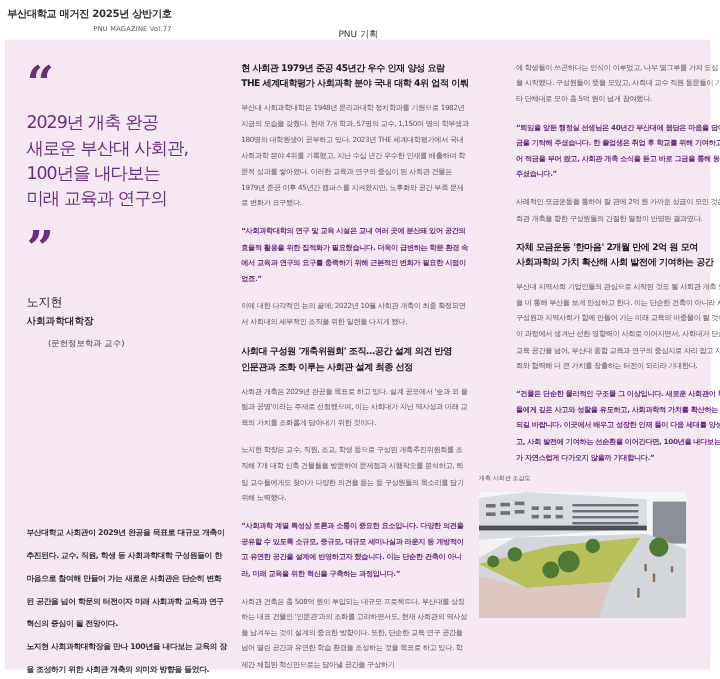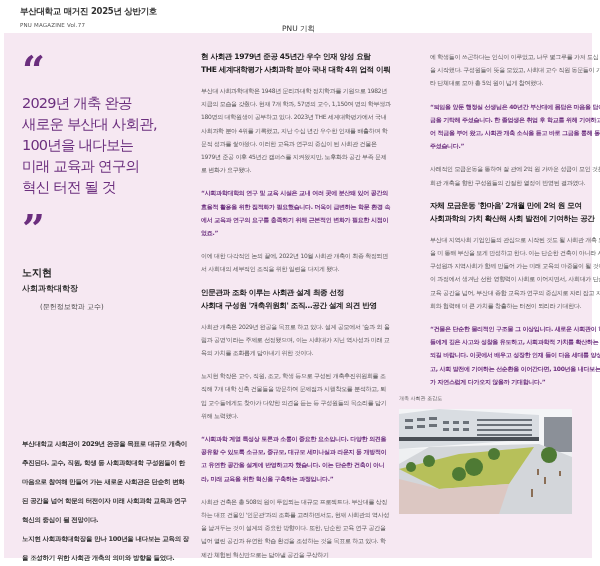--- a/index.html
+++ b/index.html
@@ -1,21 +1,21 @@
 <!DOCTYPE html>
 <html><head>
   <meta charset="utf-8">
   <style>
     html, body { margin: 0; padding: 0; }
     body {
       width: 600px; height: 566px; background: #ffffff;
       font-family: "DejaVu Sans", "Liberation Sans", sans-serif;
       position: relative; overflow: hidden; color: #222;
     }
-    .hdr-left { position: absolute; left: 20px; top: 6px; }
+    .hdr-left { position: absolute; left: 6px; top: 6px; text-align: right; }
     .hdr-title { font-size: 8.5px; font-weight: bold; color: #333; letter-spacing: -0.3px; }
     .hdr-sub { font-size: 5.5px; color: #555; margin-top: 4px; letter-spacing: 0.2px; }
     .hdr-center { position: absolute; left: 282px; top: 24px; font-size: 7.5px; color: #333; font-weight: normal; }
     .panel {
       position: absolute; left: 4px; top: 33px; width: 588px; height: 525px;
       background: #f6e8f2;
     }
     .col { position: absolute; top: 0; }
     .col1 { left: 18px; width: 160px; }
     .col2 { left: 197px; width: 190px; }
@@ -23,21 +23,21 @@
     .quote-open, .quote-close {
       color: #6b2e7e; font-family: "DejaVu Serif", serif; font-weight: bold;
       font-size: 40px; line-height: 30px; height: 26px;
     }
     .quote-open { margin-top: 22px; }
     .pull {
       color: #6b2e7e; font-weight: normal; font-size: 14.5px; line-height: 21px;
       letter-spacing: -0.8px; margin-top: 12px; margin-bottom: 16px;
     }
     .author { margin-top: 26px; }
-    .author-name { font-size: 10px; font-weight: bold; color: #222; }
+    .author-name { font-size: 10px; font-weight: normal; color: #222; }
     .author-role { font-size: 8px; font-weight: bold; color: #333; margin-top: 3px; }
     .author-dept { font-size: 7px; color: #444; margin-top: 8px; margin-left: 18px; }
     .intro { position: absolute; left: 18px; top: 402px; width: 168px; font-size: 6.5px; line-height: 19px; color: #333; letter-spacing: -0.3px; font-weight: bold; }
     .intro p { margin: 0; }
     h3 { margin: 0; font-size: 7.6px; font-weight: bold; line-height: 13px; color: #1d1d1d; letter-spacing: -0.4px; }
     .body { font-size: 6px; line-height: 13.2px; color: #555; letter-spacing: -0.3px; margin: 8px 0 0 0; }
     .q { font-size: 6px; line-height: 13.2px; color: #6b2e7e; letter-spacing: -0.3px; margin: 10px 0 0 0; font-weight: bold; }
     .gap { height: 10px; }
     .caption { font-size: 5px; color: #555; margin-top: 22px; }
     .photo { margin-top: 8px; width: 173px; height: 105px; position: relative; overflow: hidden; background: #e8e8e8; }
@@ -54,21 +54,20 @@
 
 <div class="panel">
 
   <div class="col col1">
     <div class="quote-open">“</div>
     <div class="pull">
       <div>2029년 개축 완공</div>
       <div>새로운 부산대 사회관,</div>
       <div>100년을 내다보는</div>
       <div>미래 교육과 연구의</div>
-      <div>혁신 터전 될 것</div>
     </div>
     <div class="quote-close">”</div>
     <div class="author">
       <div class="author-name">노지현</div>
       <div class="author-role">사회과학대학장</div>
       <div class="author-dept">(문헌정보학과 교수)</div>
     </div>
   </div>
 
   <div class="intro">
@@ -79,22 +78,22 @@
   <div class="col col2" style="top:17px;">
     <h3>
       <div>현 사회관 1979년 준공 45년간 우수 인재 양성 요람</div>
       <div>THE 세계대학평가 사회과학 분야 국내 대학 4위 업적 이뤄</div>
     </h3>
     <p class="body">부산대 사회과학대학은 1948년 문리과대학 정치학과를 기원으로 1982년 지금의 모습을 갖췄다. 현재 7개 학과, 57명의 교수, 1,150여 명의 학부생과 180명의 대학원생이 공부하고 있다. 2023년 THE 세계대학평가에서 국내 사회과학 분야 4위를 기록했고, 지난 수십 년간 우수한 인재를 배출하며 학문적 성과를 쌓아왔다. 이러한 교육과 연구의 중심이 된 사회관 건물은 1979년 준공 이후 45년간 캠퍼스를 지켜왔지만, 노후화와 공간 부족 문제로 변화가 요구됐다.</p>
     <p class="q">“사회과학대학의 연구 및 교육 시설은 교내 여러 곳에 분산돼 있어 공간의 효율적 활용을 위한 집적화가 필요했습니다. 더욱이 급변하는 학문 환경 속에서 교육과 연구의 요구를 충족하기 위해 근본적인 변화가 필요한 시점이었죠.”</p>
     <p class="body" style="margin-top:10px;">이에 대한 다각적인 논의 끝에, 2022년 10월 사회관 개축이 최종 확정되면서 사회대의 세부적인 조직을 위한 일련을 다지게 됐다.</p>
     <div class="gap"></div>
     <h3>
+      <div>사회대 구성원 '개축위원회' 조직…공간 설계 의견 반영</div>
       <div>인문관과 조화 이루는 사회관 설계 최종 선정</div>
-      <div>사회대 구성원 '개축위원회' 조직…공간 설계 의견 반영</div>
     </h3>
     <p class="body">사회관 개축은 2029년 완공을 목표로 하고 있다. 설계 공모에서 '숲과 외 울림과 공명'이라는 주제로 선정됐으며, 이는 사회대가 지닌 역사성과 미래 교육의 가치를 조화롭게 담아내기 위한 것이다.</p>
     <p class="body" style="margin-top:10px;">노지현 학장은 교수, 직원, 조교, 학생 등으로 구성된 개축추진위원회를 조직해 7개 대학 신축 건물들을 방문하여 문제점과 시행착오를 분석하고, 퇴임 교수들에게도 찾아가 다양한 의견을 듣는 등 구성원들의 목소리를 담기 위해 노력했다.</p>
     <p class="q">“사회과학 계열 특성상 토론과 소통이 중요한 요소입니다. 다양한 의견을 공유할 수 있도록 소규모, 중규모, 대규모 세미나실과 라운지 등 개방적이고 유연한 공간을 설계에 반영하고자 했습니다. 이는 단순한 건축이 아니라, 미래 교육을 위한 혁신을 구축하는 과정입니다.”</p>
     <p class="body" style="margin-top:10px;">사회관 건축은 총 508억 원이 투입되는 대규모 프로젝트다. 부산대를 상징하는 대표 건물인 '인문관'과의 조화를 고려하면서도, 현재 사회관의 역사성을 남겨두는 것이 설계의 중요한 방향이다. 또한, 단순한 교육 연구 공간을 넘어 열린 공간과 유연한 학습 환경을 조성하는 것을 목표로 하고 있다. 학제간 체험된 혁신만으로는 담아낼 공간을 구상하기</p>
   </div>
 
   <div class="col col3" style="top:17px;">
     <p class="body" style="margin-top:0;">에 학생들이 쓰곤하다는 인식이 이루었고, 나무 몇그루를 가져 도심 공원을 시작했다. 구성원들이 뜻을 모았고, 사회대 교수 직원 동문들이 기금을 타 단체대로 모아 총 5억 원이 넘게 참여했다.</p>
     <p class="q">“퇴임을 앞둔 행정실 선생님은 40년간 부산대에 몸담은 마음을 담아 거금을 기탁해 주셨습니다. 한 졸업생은 취업 후 학교를 위해 기여하고 싶어 적금을 부어 왔고, 사회관 개축 소식을 듣고 바로 그금을 통해 동참해 주셨습니다.”</p>

